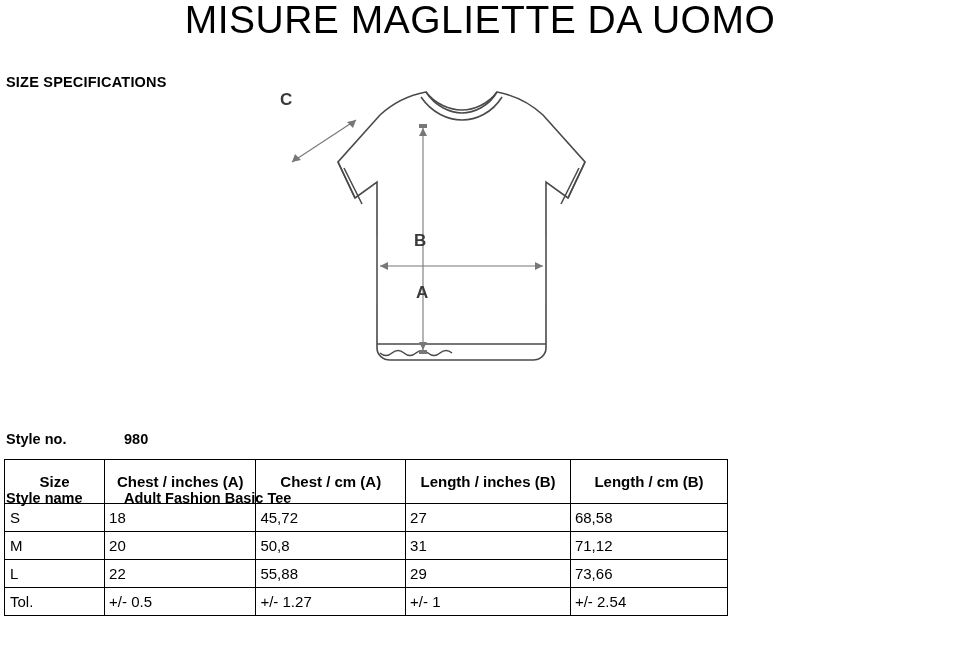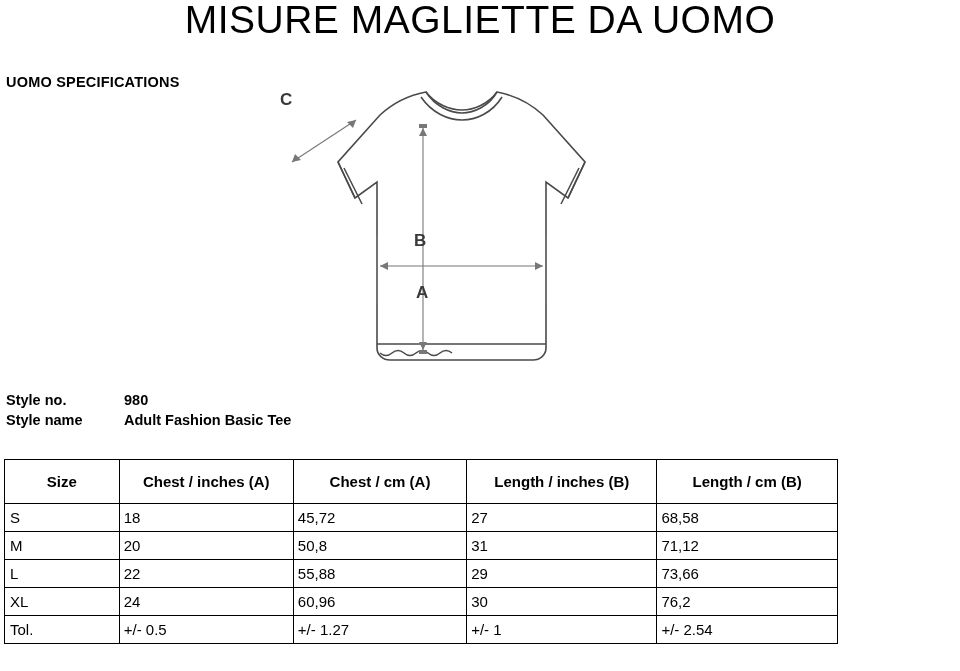--- a/index.html
+++ b/index.html
@@ -59,26 +59,27 @@
     align-items: flex-end;
     margin-bottom: 4px;
   }
   .style-key {
     width: 118px;
     font-weight: bold;
     white-space: nowrap;
   }
   .style-val {
     font-weight: bold;
+    margin-top: 39px;
   }
   table.size-table {
     position: absolute;
     top: 459px;
     left: 4px;
-    width: 834px;
+    width: 724px;
     border-collapse: collapse;
     font-size: 15px;
   }
   table.size-table th {
     border: 1px solid #000;
     font-weight: bold;
     font-size: 15px;
     padding: 13px 4px;
     text-align: center;
   }
@@ -98,21 +99,21 @@
   table.size-table col.c3 { width: 208px; }
   table.size-table col.c4 { width: 197px; }
 </style>
 </head>
 <body>
 
 <div class="page">
 
   <div class="main-title">MISURE MAGLIETTE DA UOMO</div>
 
-  <div class="size-spec-label">UOMO SPECIFICATIONS</div>
+  <div class="size-spec-label">SIZE SPECIFICATIONS</div>
 
   <div class="diagram">
     <svg width="400" height="305" viewBox="0 0 400 305" xmlns="http://www.w3.org/2000/svg">
       <g fill="none" stroke="#4a4a4a" stroke-width="1.6">
 
         <path d="M150 45 C163 33 180 25 196 22 C205 34 220 40 232 40 C244 40 258 34 267 22 C283 25 300 33 313 45
                  L355 92 L338 128 L316 112 L316 278 C316 285 310 290 303 290 L160 290 C153 290 147 285 147 278
                  L147 112 L125 128 L108 92 Z"></path>
 
         <path d="M196 22 C205 36 220 43 232 43 C244 43 259 36 267 22"></path>
@@ -195,27 +196,20 @@
         <td>71,12</td>
       </tr>
       <tr>
         <td class="size-cell">L</td>
         <td>22</td>
         <td>55,88</td>
         <td>29</td>
         <td>73,66</td>
       </tr>
       <tr>
-        <td class="size-cell">XL</td>
-        <td>24</td>
-        <td>60,96</td>
-        <td>30</td>
-        <td>76,2</td>
-      </tr>
-      <tr>
         <td class="size-cell">Tol.</td>
         <td>+/- 0.5</td>
         <td>+/- 1.27</td>
         <td>+/- 1</td>
         <td>+/- 2.54</td>
       </tr>
     </tbody>
   </table>
 
 </div>

